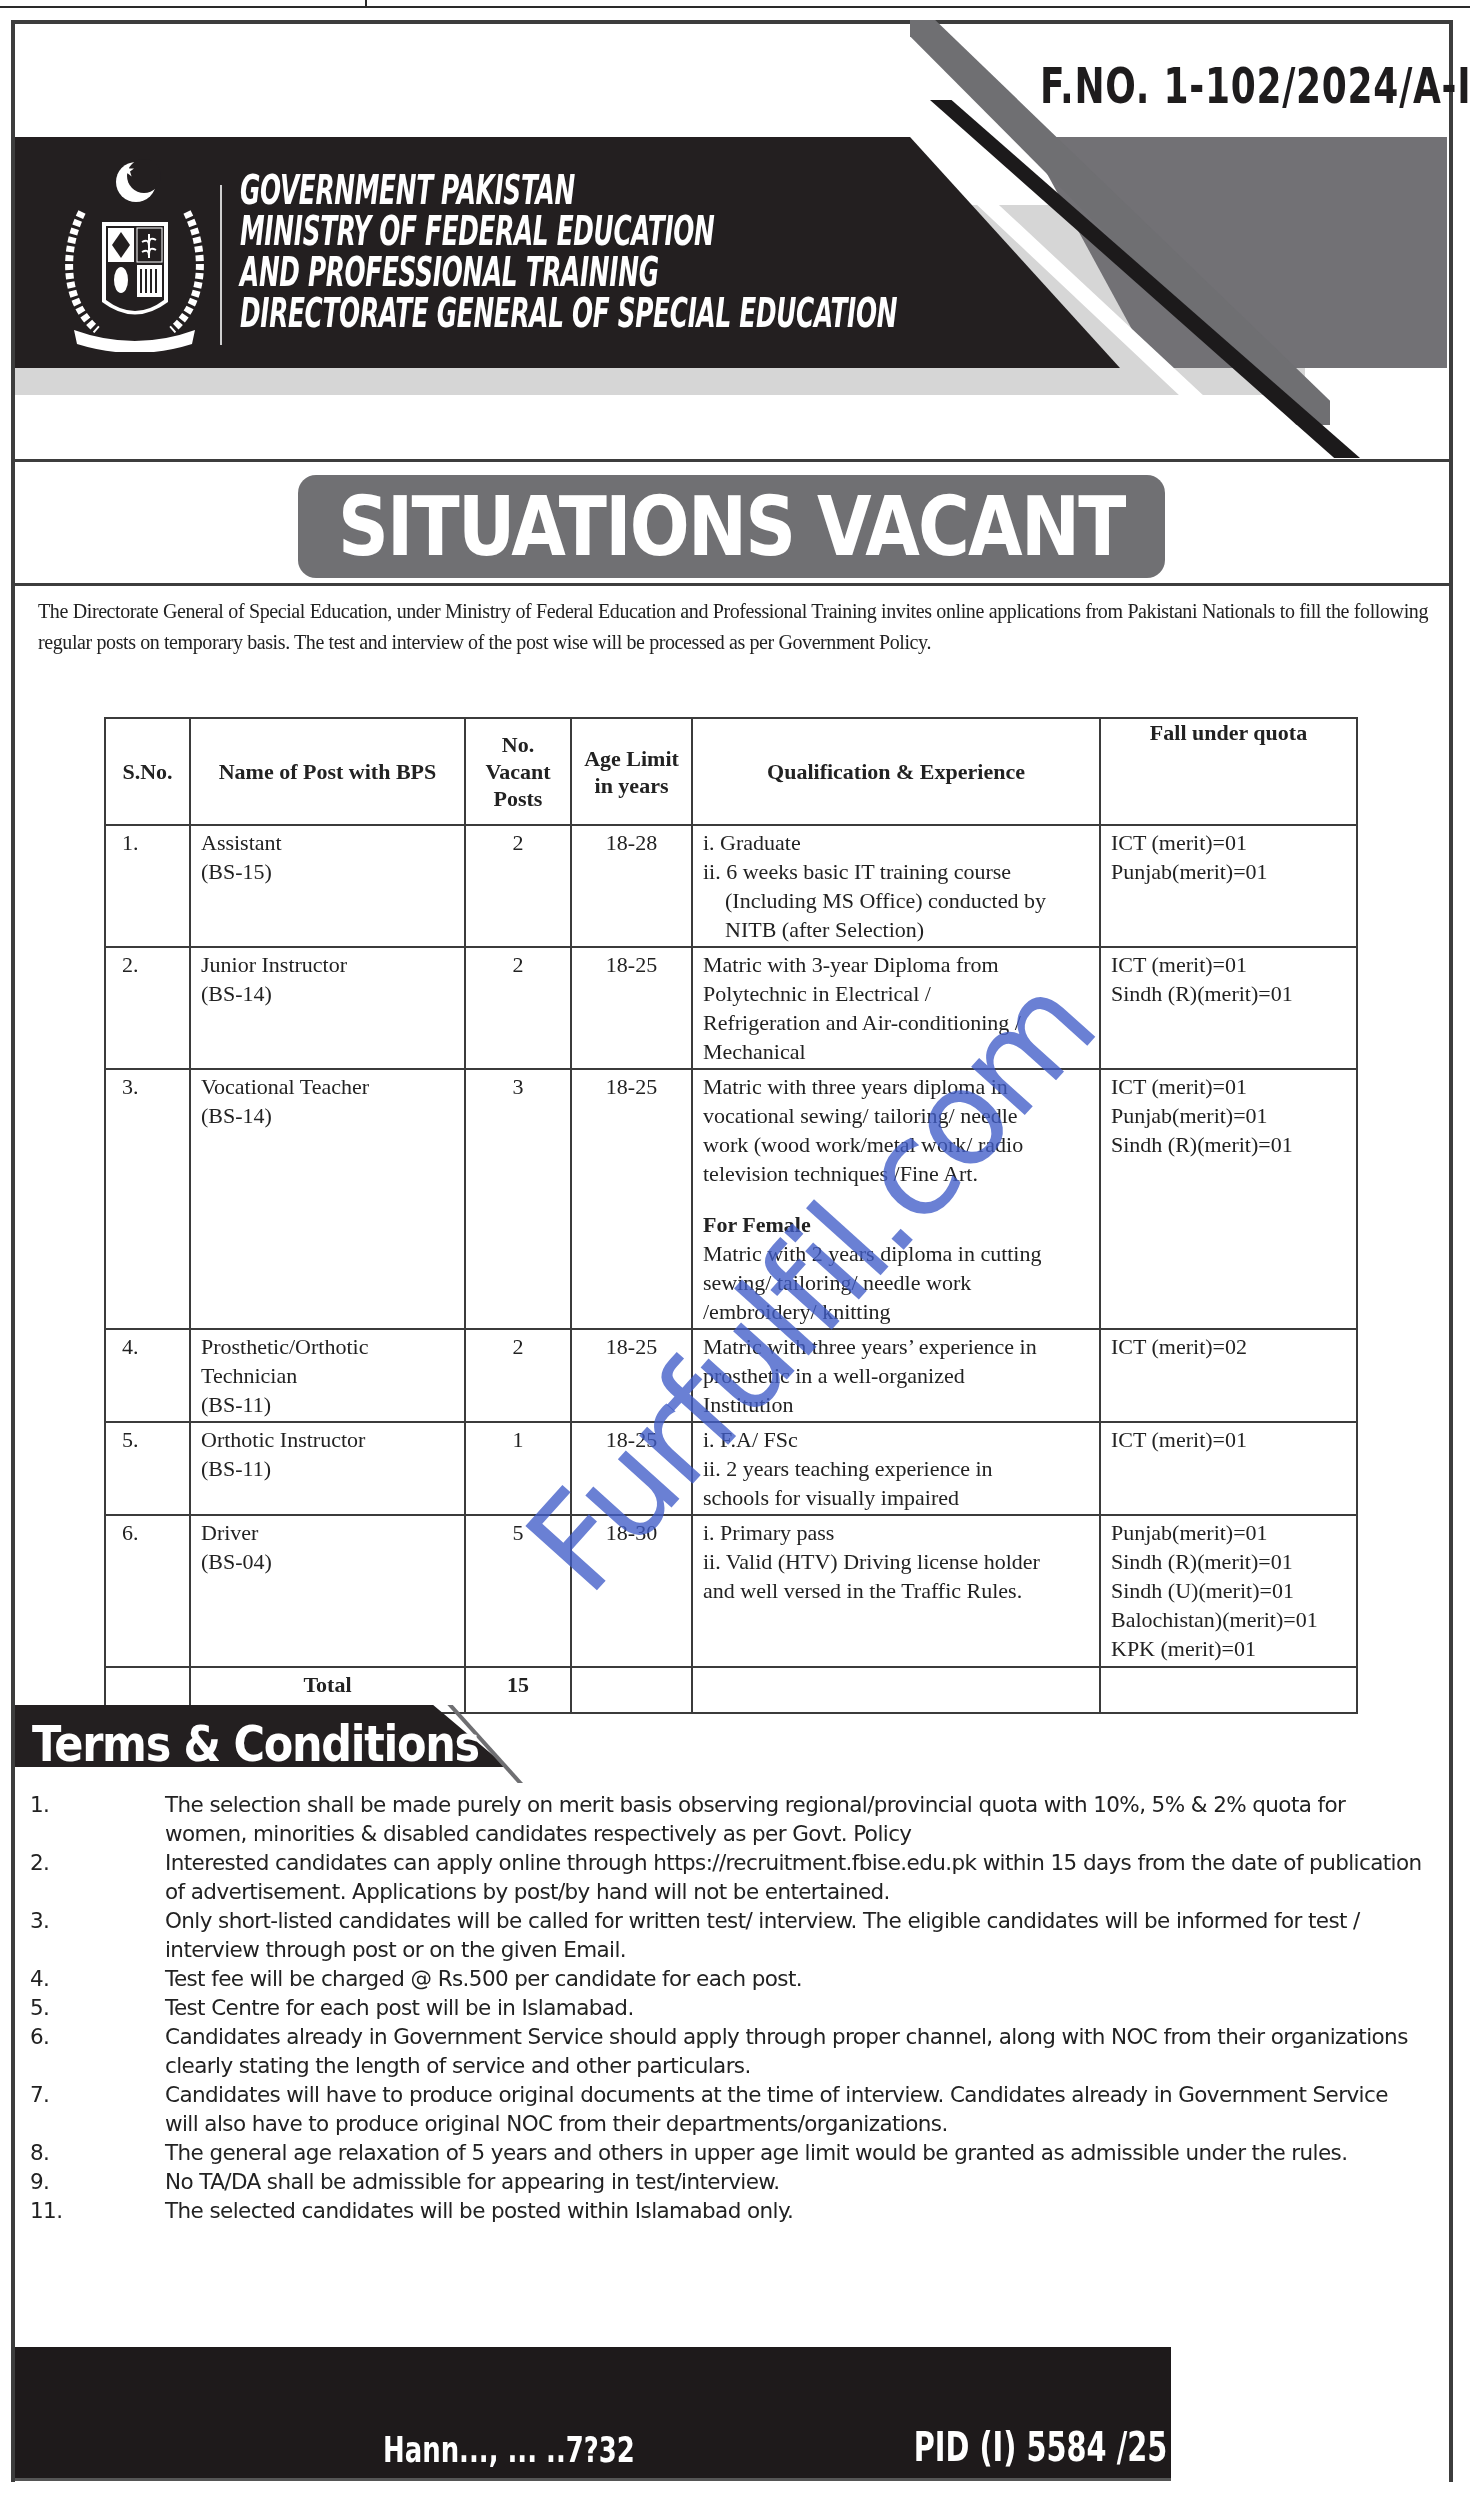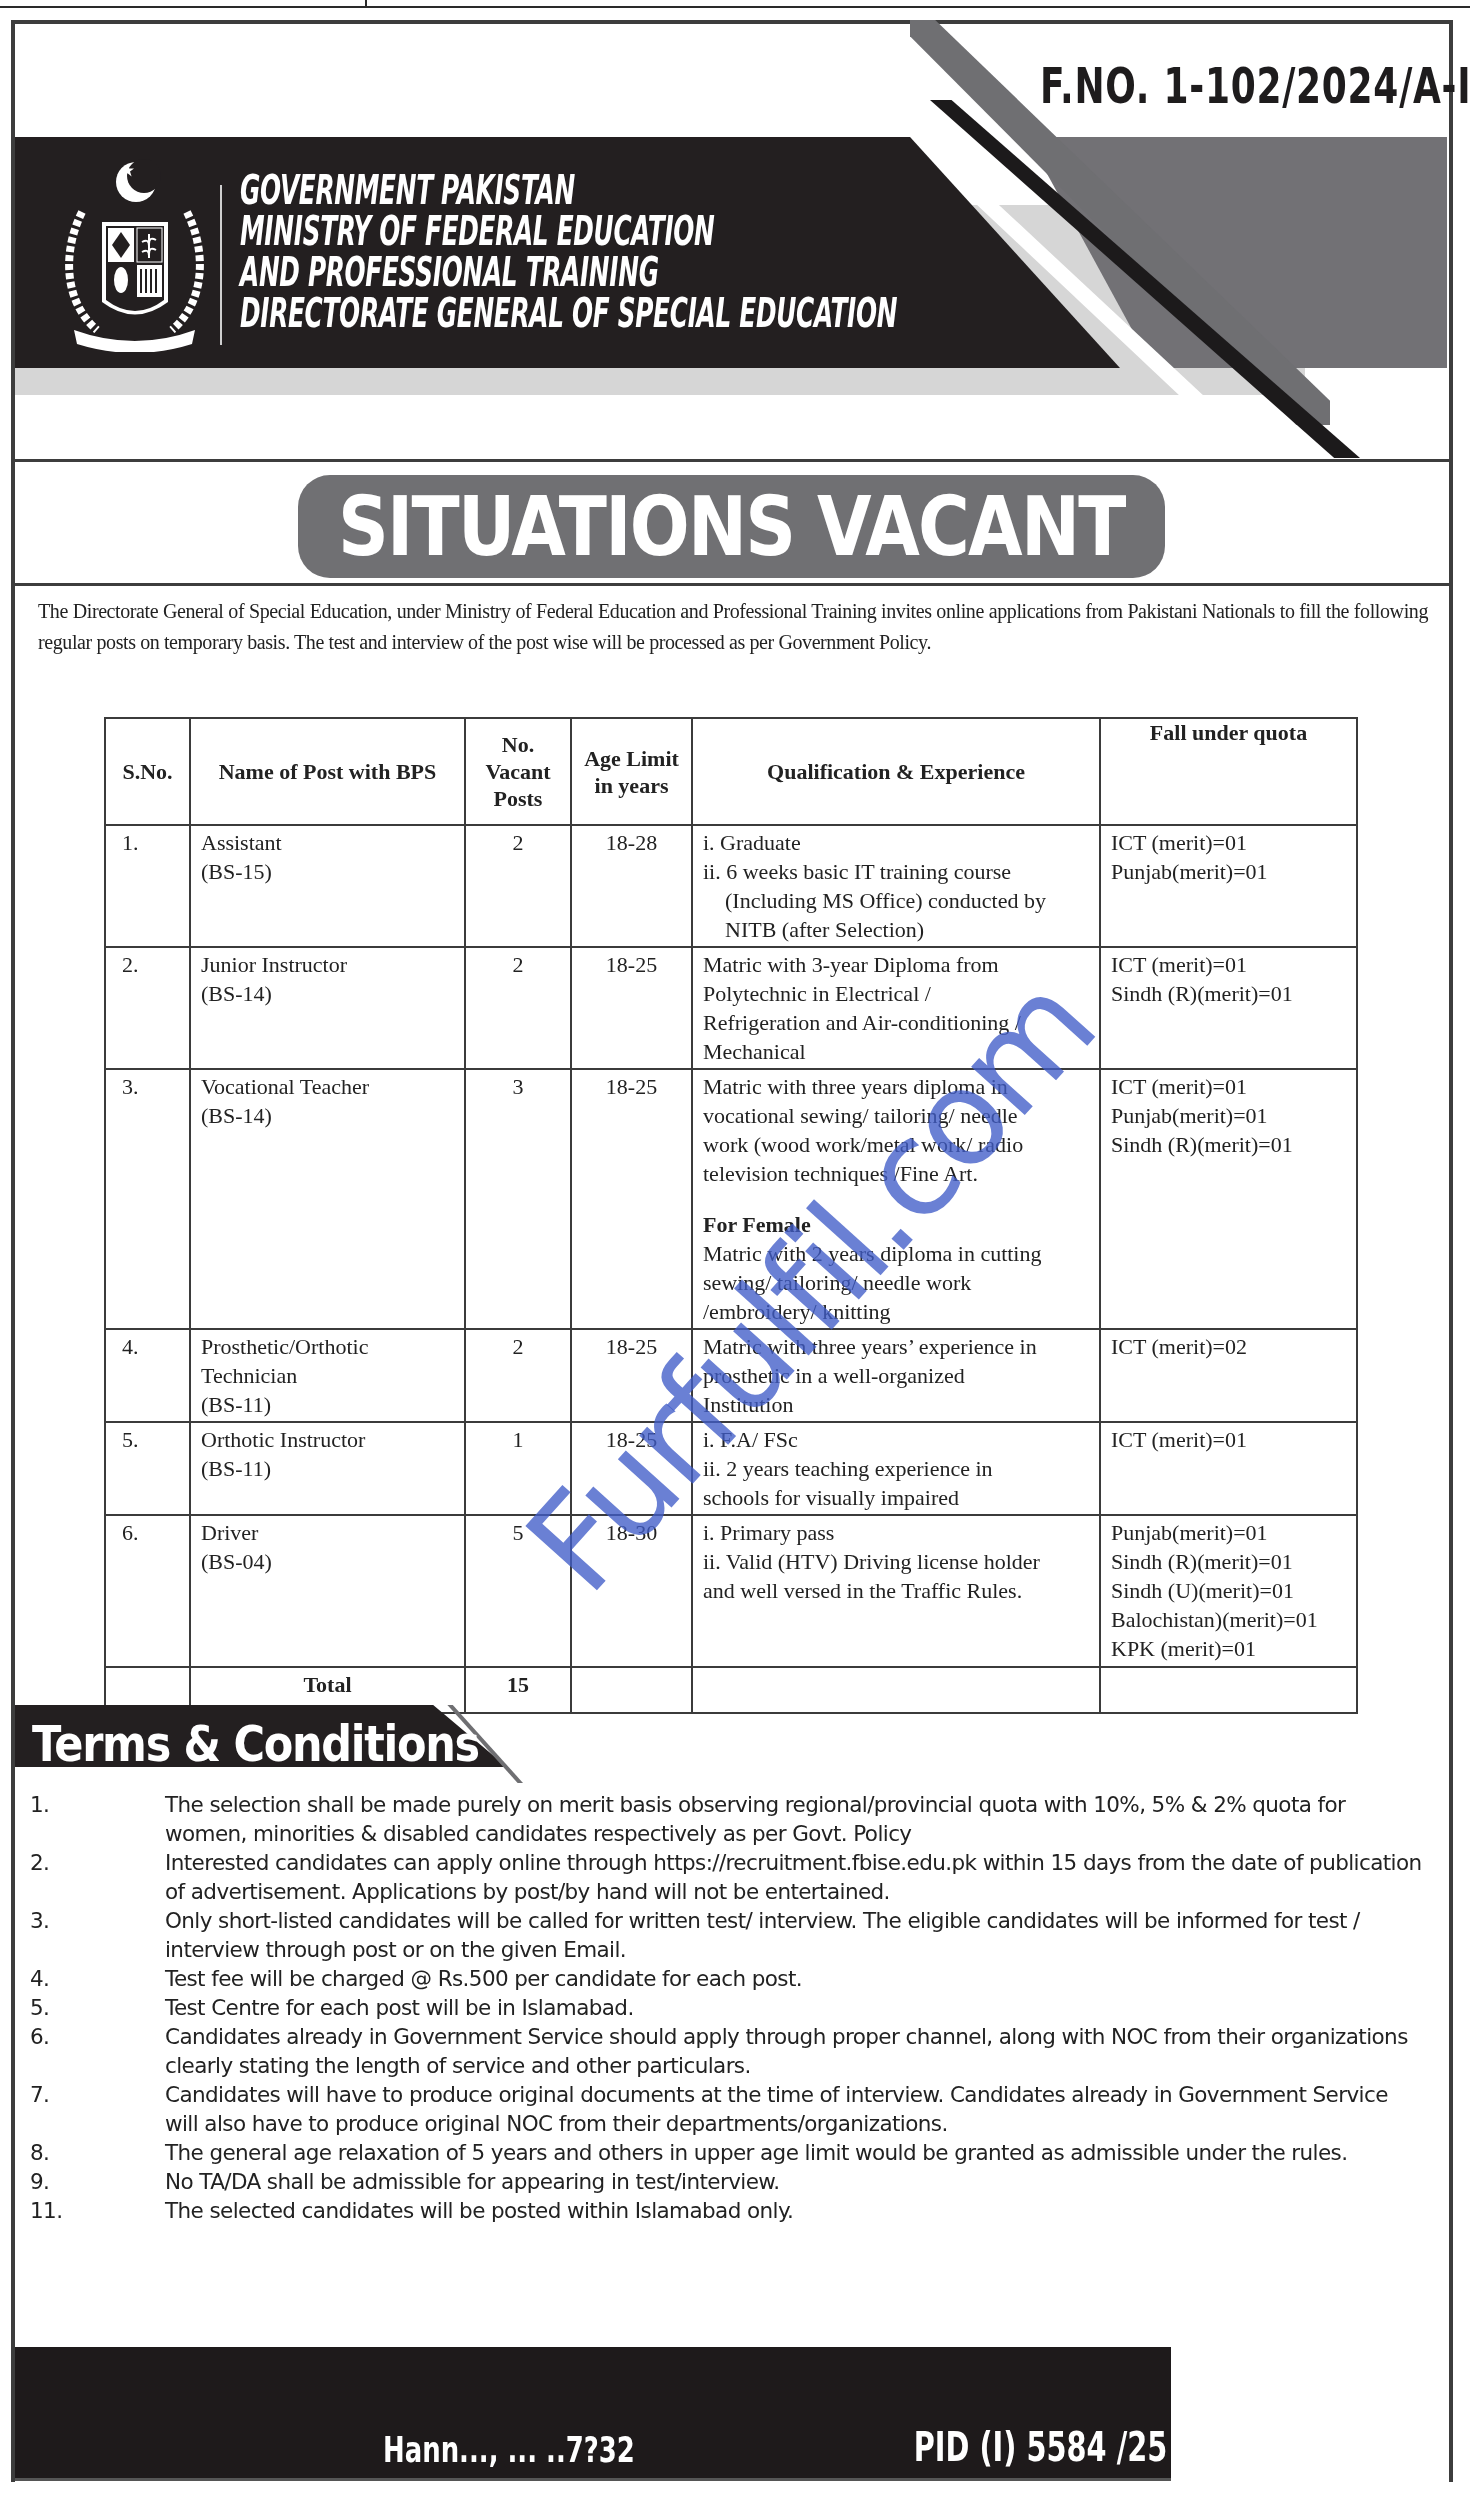--- a/index.html
+++ b/index.html
@@ -31,21 +31,21 @@
 
   .emblem { position:absolute; left:52px; top:152px; width:165px; height:200px; }
   .emblem-divider { position:absolute; left:220px; top:185px; width:2px; height:160px; background:#cfcfcf; }
   .org-lines { position:absolute; left:240px; top:170px;font-style:italic; }
   .org-line { display:block; color:#ffffff; font-family:"DejaVu Sans", sans-serif; font-weight:bold; font-size:40px; line-height:41px;
       transform:scaleX(0.62); transform-origin:left top; white-space:nowrap; height:41px; letter-spacing:-0.5px; }
 
   
   .sep { position:absolute; left:15px; width:1434px; height:3px; background:#3d3d3d; }
 
-  .title-pill { position:absolute; left:298px; top:475px; width:867px; height:103px; background:#707073; border-radius:32px;
+  .title-pill { position:absolute; left:298px; top:475px; width:867px; height:103px; background:#707073; border-radius:18px;
       display:flex; align-items:center; justify-content:center; }
   .title-text { color:#ffffff; font-family:"DejaVu Sans", sans-serif; font-weight:bold; font-size:82px; letter-spacing:-2px;
       transform:scaleX(0.86); white-space:nowrap; }
 
   .intro { position:absolute; left:38px; top:596px; width:1390px; font-family:Liberation Serif, serif; font-size:20px; line-height:31px;
       text-align:justify; color:#222; letter-spacing:-0.4px; }
 
   
   .vac-table { position:absolute; left:104px; top:717px; width:1252px; border-collapse:collapse; table-layout:fixed;
       font-family:"Liberation Serif", serif; font-size:22px; line-height:29px; color:#222; }

